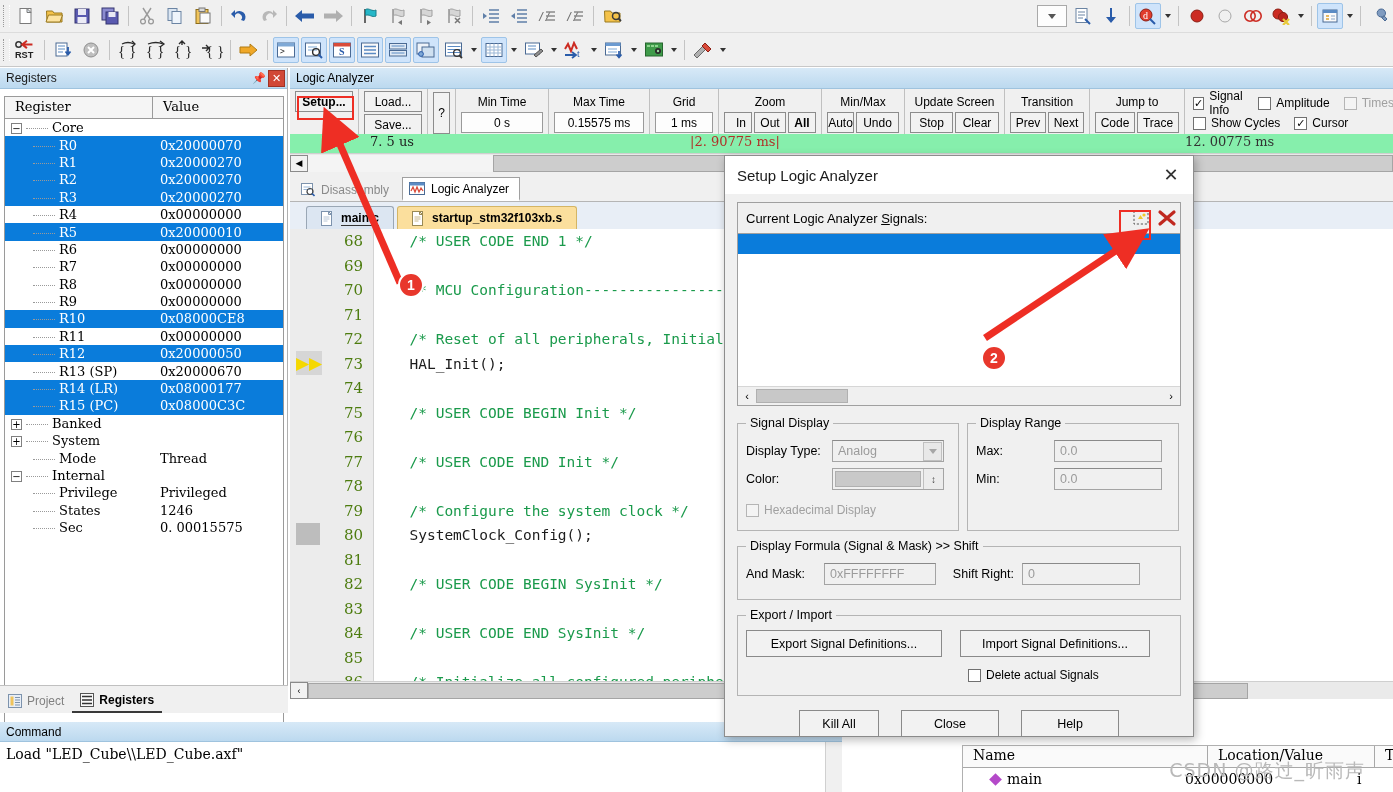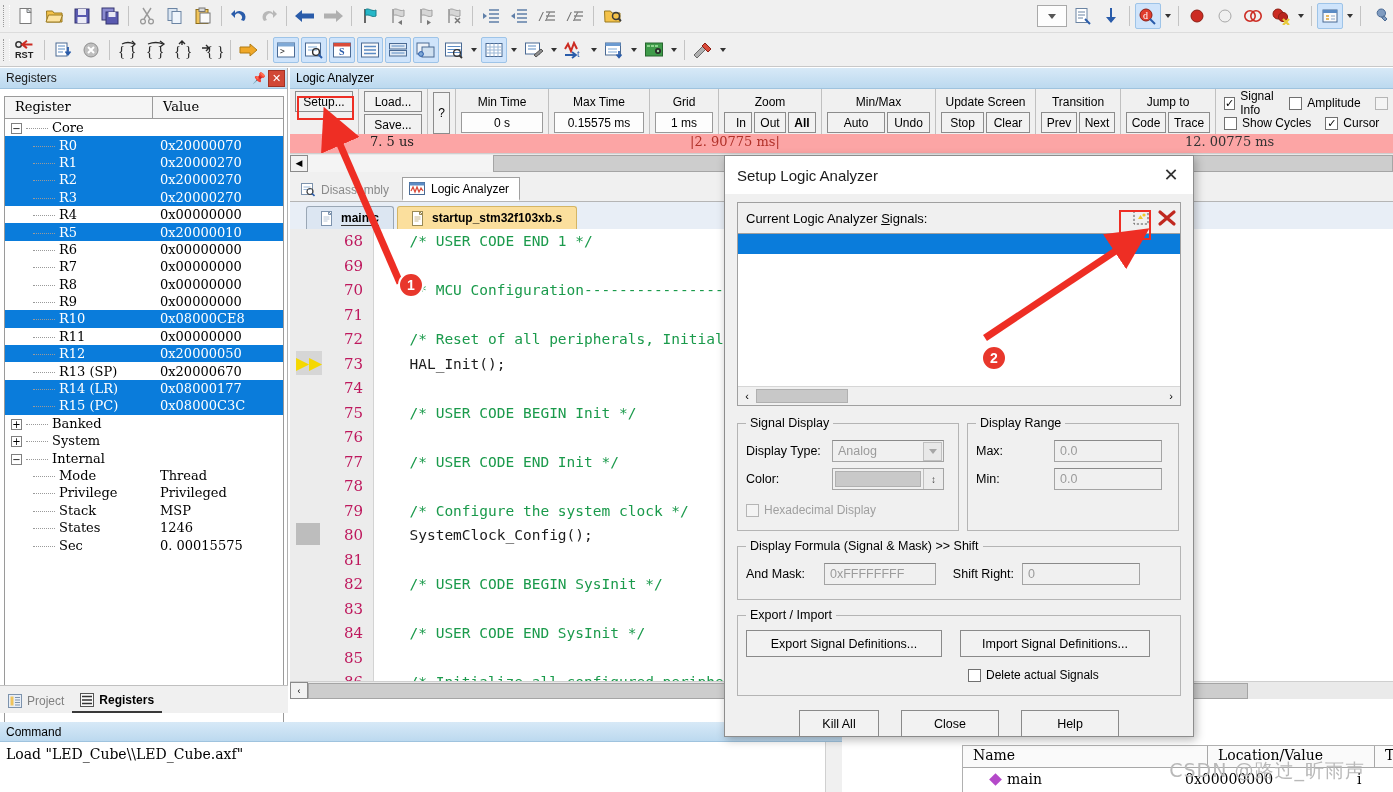--- a/index.html
+++ b/index.html
@@ -117,21 +117,21 @@
             font-size: 12px; margin: 0 1px; }
   .la-row { display: flex; align-items: center; justify-content: center; }
   .chk { display: inline-flex; align-items: center; gap: 5px; font-size: 12px;
          height: 20px; }
   .chkbox { width: 13px; height: 13px; border: 1px solid #707070; background: #fff;
             display:flex; align-items:center; justify-content:center;
             font-size: 11px; line-height: 1; color: #000; }
   .chk.disabled { color: #a0a0a0; }
   .chk.disabled .chkbox { border-color: #b5b5b5; background: #f4f4f4; }
   #la-timeline { position: absolute; left:0; top: 66px; width: 1103px; height: 19px;
-                 background: #fca5a5; font-family:"DejaVu Serif",serif; font-size:13px; }
+                 background: #86efac; font-family:"DejaVu Serif",serif; font-size:13px; }
   #la-hscroll { position: absolute; left: 0; top: 85px; width: 1103px; height: 19px;
                 background: #e9e9e9; border-top: 1px solid #cfcfcf; display:flex; align-items:center; }
   .sb-arrow { width: 18px; height: 17px; border: 1px solid #8a8a8a; background: #f2f2f2;
               display:flex; align-items:center; justify-content:center; font-size: 9px; }
   .sb-track { flex: 1; height: 17px; background: #f4f4f4; }
   .sb-thumb { height: 17px; background: #cdcdcd; border: 1px solid #a5a5a5; }
 
   
   #edit-area { position: absolute; left: 290px; top: 172px; width: 1103px; height: 541px;
                background: #ffffff; }
@@ -151,21 +151,21 @@
   .ftab.active { background: #dce6f2; }
   .ftab.other { background: #fbdf9d; border-color: #d4b565; font-weight: bold; }
   .ftab .lbl { text-decoration: none; }
   .ftab.active .lbl { border-bottom: 1.5px solid #333; }
   #code-wrap { position: relative; height: 470px; display: flex;
                background: #ffffff; overflow: hidden; }
   #gutter { width: 84px; background: #ececec; border-right: 1px solid #d3d3d3;
             position: relative; }
   #linenums { position: relative; }
   .lnum { height: 24.5px; line-height: 24.5px; text-align: right; padding-right: 10px;
-          font-family: "DejaVu Serif", serif; font-size: 15px; color: #be185d; }
+          font-family: "DejaVu Serif", serif; font-size: 15px; color: #4d7c0f; }
   #codetext { flex: 1; position: relative; padding-left: 18px; }
   .cline { height: 24.5px; line-height: 24.5px; white-space: pre;
            font-family: "DejaVu Sans Mono", monospace; font-size: 14.5px; color: #1c1c1c; }
   .cmt { color: #1a9a4b; }
   .pc-marker { position: absolute; left: 6px; top: 122px; width: 26px; height: 24px;
                background: #d6d6d6; display:flex; align-items:center; color:#f5d800;
                font-size: 17px; line-height: 1; }
   .bm-marker { position: absolute; left: 6px; top: 294px; width: 24px; height: 22px;
                background: #bdbdbd; }
   #code-hscroll { position: absolute; left: 0; bottom: 0; width: 1103px; height: 18px;
@@ -741,33 +741,29 @@
             <span style="padding-left:28px"><span class="dotted-guide"></span>R15 (PC)</span>
             <span class="rval">0x08000C3C</span>
           </div>
           <div class="reg-row">
             <span style="padding-left:6px"><span class="expander">+</span><span class="dotted-guide"></span>Banked</span>
           </div>
           <div class="reg-row">
             <span style="padding-left:6px"><span class="expander">+</span><span class="dotted-guide"></span>System</span>
           </div>
           <div class="reg-row">
-            <span style="padding-left:6px"><span class="expander">−</span><span class="dotted-guide"></span>Internal</span>
-          </div>
-          <div class="reg-row">
             <span style="padding-left:28px"><span class="dotted-guide"></span>Mode</span>
             <span class="rval">Thread</span>
           </div>
           <div class="reg-row">
+            <span style="padding-left:6px"><span class="expander">−</span><span class="dotted-guide"></span>Internal</span>
+          </div>
+          <div class="reg-row">
             <span style="padding-left:28px"><span class="dotted-guide"></span>Privilege</span>
             <span class="rval">Privileged</span>
-          </div>
-          <div class="reg-row">
-            <span style="padding-left:28px"><span class="dotted-guide"></span>Stack</span>
-            <span class="rval">MSP</span>
           </div>
           <div class="reg-row">
             <span style="padding-left:28px"><span class="dotted-guide"></span>States</span>
             <span class="rval">1246</span>
           </div>
           <div class="reg-row">
             <span style="padding-left:28px"><span class="dotted-guide"></span>Sec</span>
             <span class="rval">0. 00015575</span>
           </div>
         </div>
@@ -796,21 +792,21 @@
     </div>
   </div>
 
   <div id="la-pane">
     <div id="la-title">
       <span>Logic Analyzer</span>
     </div>
     <div id="la-toolbar">
 
       <div class="la-group" style="justify-content:flex-start;padding-top:2px;">
-        <div class="la-btn" style="width:58px;margin-bottom:2px;">Setup...</div>
+        <div class="la-btn" style="width:58px;margin-bottom:2px;font-weight:bold;">Setup...</div>
       </div>
       <div class="la-group" style="justify-content:flex-start;padding-top:2px;">
         <div class="la-btn" style="width:58px;margin-bottom:2px;">Load...</div>
         <div class="la-btn" style="width:58px;">Save...</div>
       </div>
       <div class="la-group" style="justify-content:center;">
         <div class="la-btn" style="width:17px;height:42px;">?</div>
       </div>
 
       <div class="la-group">
@@ -830,21 +826,21 @@
         <div class="la-lbl">Zoom</div>
         <div class="la-row">
           <div class="la-btn" style="width:28px;padding-left:12px;">In</div>
           <div class="la-btn" style="width:32px;">Out</div>
           <div class="la-btn" style="width:28px;font-weight:bold;">All</div>
         </div>
       </div>
       <div class="la-group">
         <div class="la-lbl">Min/Max</div>
         <div class="la-row">
-          <div class="la-btn" style="width:58px;">Auto</div>
+          <div class="la-btn" style="width:27px;">Auto</div>
           <div class="la-btn" style="width:43px;">Undo</div>
         </div>
       </div>
       <div class="la-group">
         <div class="la-lbl">Update Screen</div>
         <div class="la-row">
           <div class="la-btn" style="width:43px;">Stop</div>
           <div class="la-btn" style="width:44px;">Clear</div>
         </div>
       </div>

